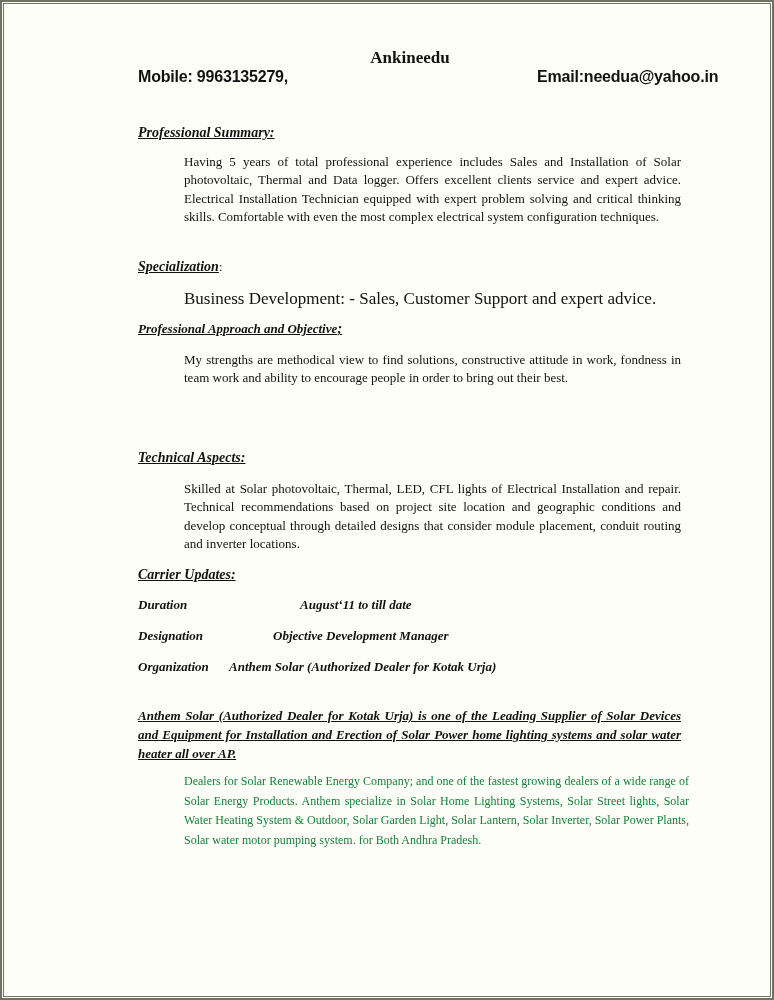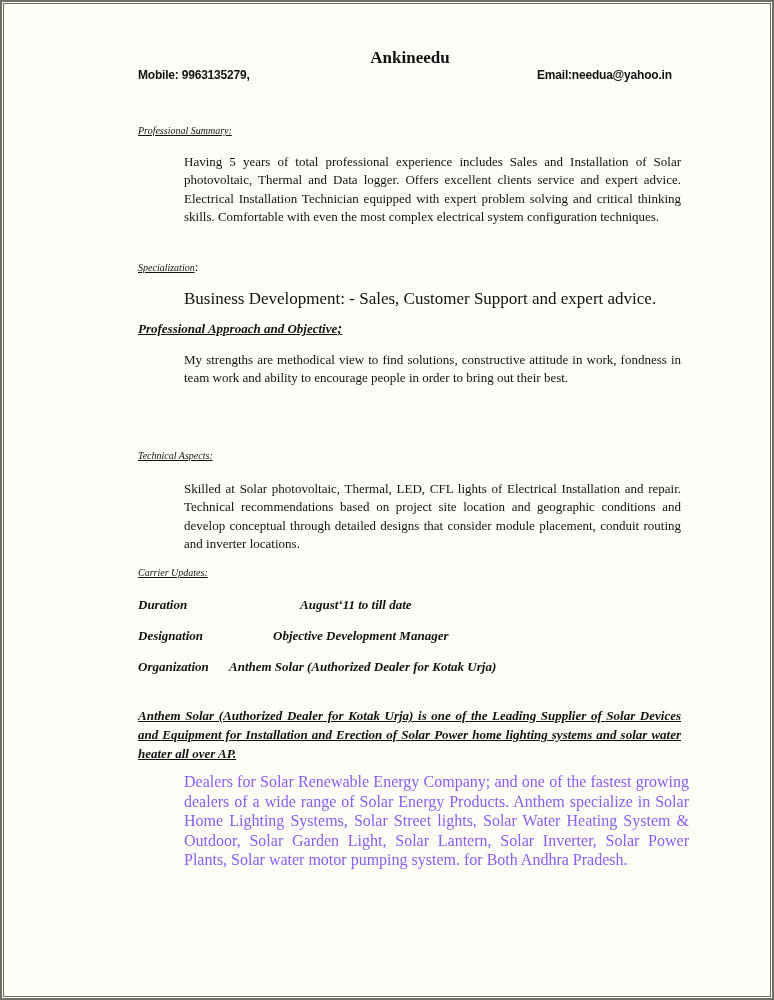--- a/index.html
+++ b/index.html
@@ -22,46 +22,46 @@
     }
     .page { position: absolute; left: 0; top: 0; width: 614px; height: 1000px; }
     .abs { position: absolute; white-space: nowrap; }
     .name {
       left: 0; width: 774px; text-align: center; top: 48px;
       font-size: 17px; font-weight: bold;
       transform: translateX(23px);
     }
     .contact {
       font-family: "Liberation Sans", sans-serif; font-weight: bold;
-      font-size: 12px; letter-spacing: -0.2px; top: 68px;
+      font-size: 16px; letter-spacing: -0.2px; top: 68px;
     }
     .heading {
-      font-style: italic; font-weight: normal; text-decoration: underline;
-      font-size: 10px; left: 138px;
+      font-style: italic; font-weight: bold; text-decoration: underline;
+      font-size: 14px; left: 138px;
     }
     .para {
       position: absolute; left: 184px; width: 497px;
       font-size: 13px; line-height: 18.3px; text-align: justify;
       text-align-last: left;
     }
     .line {
       position: absolute; left: 184px; font-size: 17px; white-space: nowrap;
     }
     .kv-label { font-style: italic; font-weight: bold; font-size: 13px; left: 138px; }
     .kv-value { font-style: italic; font-weight: bold; font-size: 13px; left: 273px; }
     .org-value { font-style: italic; font-weight: bold; font-size: 13px; left: 229px; }
     .company-heading {
       position: absolute; left: 138px; width: 543px; top: 706px;
       font-style: italic; font-weight: bold; text-decoration: underline;
       font-size: 13px; line-height: 19px; text-align: justify; text-align-last: left;
     }
     .company-para {
       position: absolute; left: 184px; width: 505px; top: 772px;
-      font-size: 16px; line-height: 19.5px; text-align: justify; text-align-last: left;
-      color: #8b5cf6;
+      font-size: 12px; line-height: 19.5px; text-align: justify; text-align-last: left;
+      color: #15803d;
     }
   </style>
 </head>
 <body>
 
 <div class="frame-outer"></div>
 <div class="frame-inner"></div>
 
 <div class="page">
 

